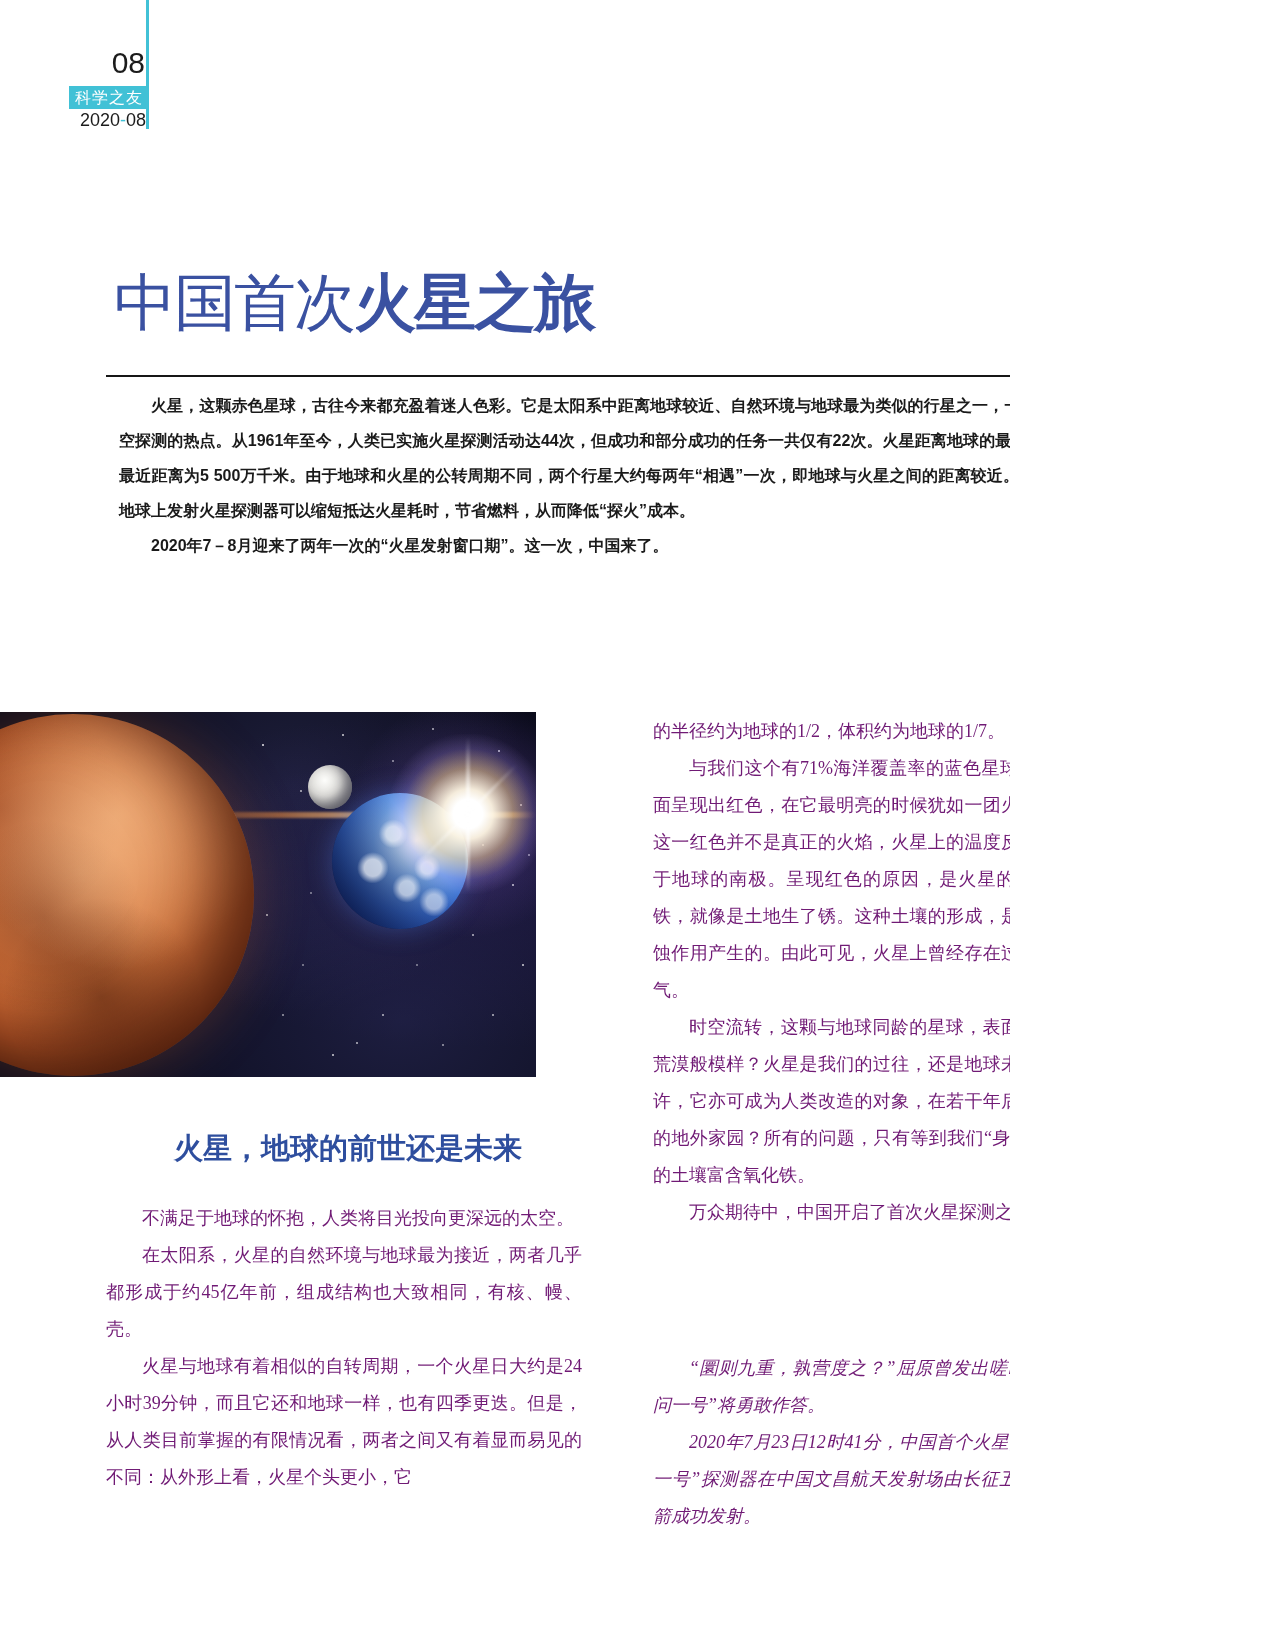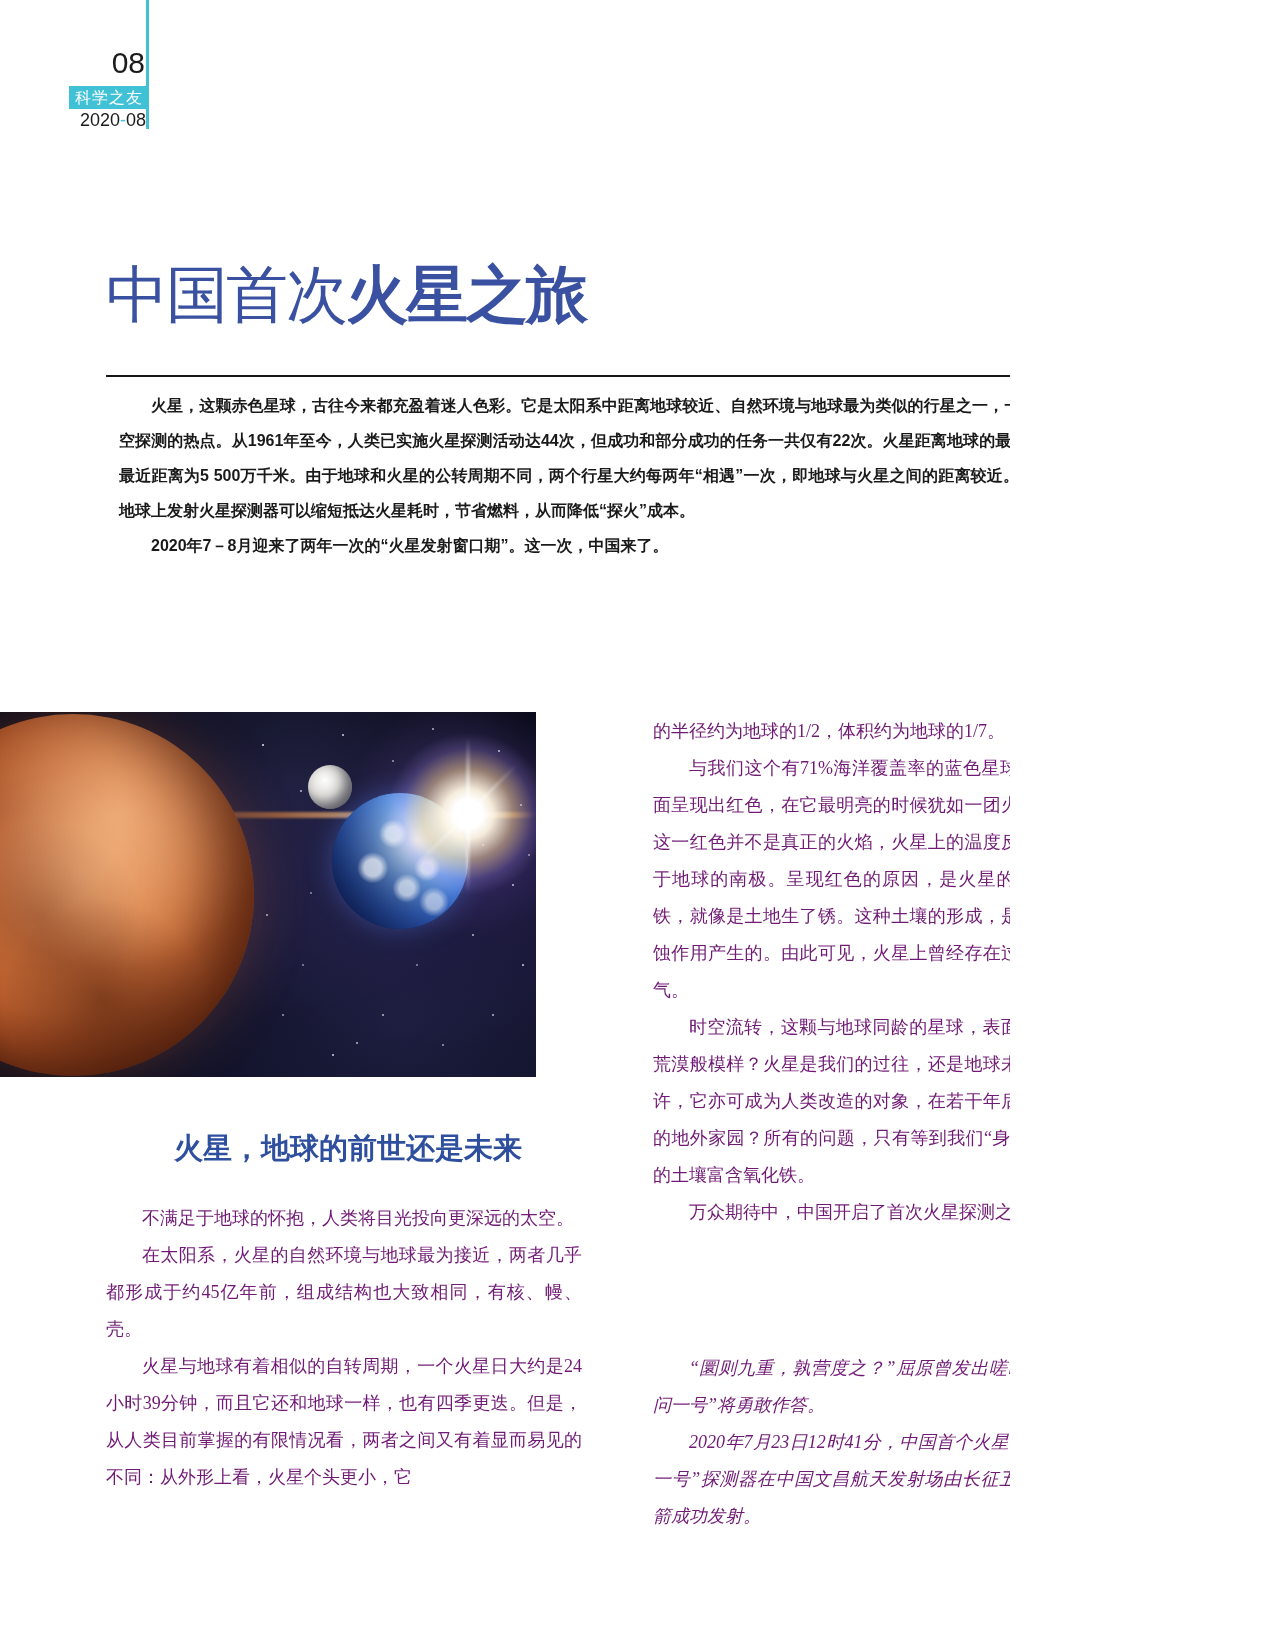--- a/index.html
+++ b/index.html
@@ -112,21 +112,21 @@
 </head>
 <body>
 
 <div class="page">
 
   <div class="pagenum">08</div>
   <div class="mag-badge">科学之友</div>
   <div class="issue"><span>2020</span><span class="dash">-</span><span>08</span></div>
   <div class="vline"></div>
 
-  <h1 class="title" style="margin:0;"><span class="t-light">中国首次</span><span class="t-bold">火星之旅</span></h1>
+  <h1 class="title" style="margin:8px;"><span class="t-light">中国首次</span><span class="t-bold">火星之旅</span></h1>
   <div class="title-rule"></div>
 
   <div class="intro">
     <p>火星，这颗赤色星球，古往今来都充盈着迷人色彩。它是太阳系中距离地球较近、自然环境与地球最为类似的行星之一，一直以来都是人类深空探测的热点。从1961年至今，人类已实施火星探测活动达44次，但成功和部分成功的任务一共仅有22次。火星距离地球的最远距离为4亿千米，最近距离为5 500万千米。由于地球和火星的公转周期不同，两个行星大约每两年“相遇”一次，即地球与火星之间的距离较近。在“相遇”期间，从地球上发射火星探测器可以缩短抵达火星耗时，节省燃料，从而降低“探火”成本。</p>
     <p>2020年7－8月迎来了两年一次的“火星发射窗口期”。这一次，中国来了。</p>
   </div>
 
   <div class="hero">
     <div class="stars"></div>
     <div class="sun-haze"></div>

